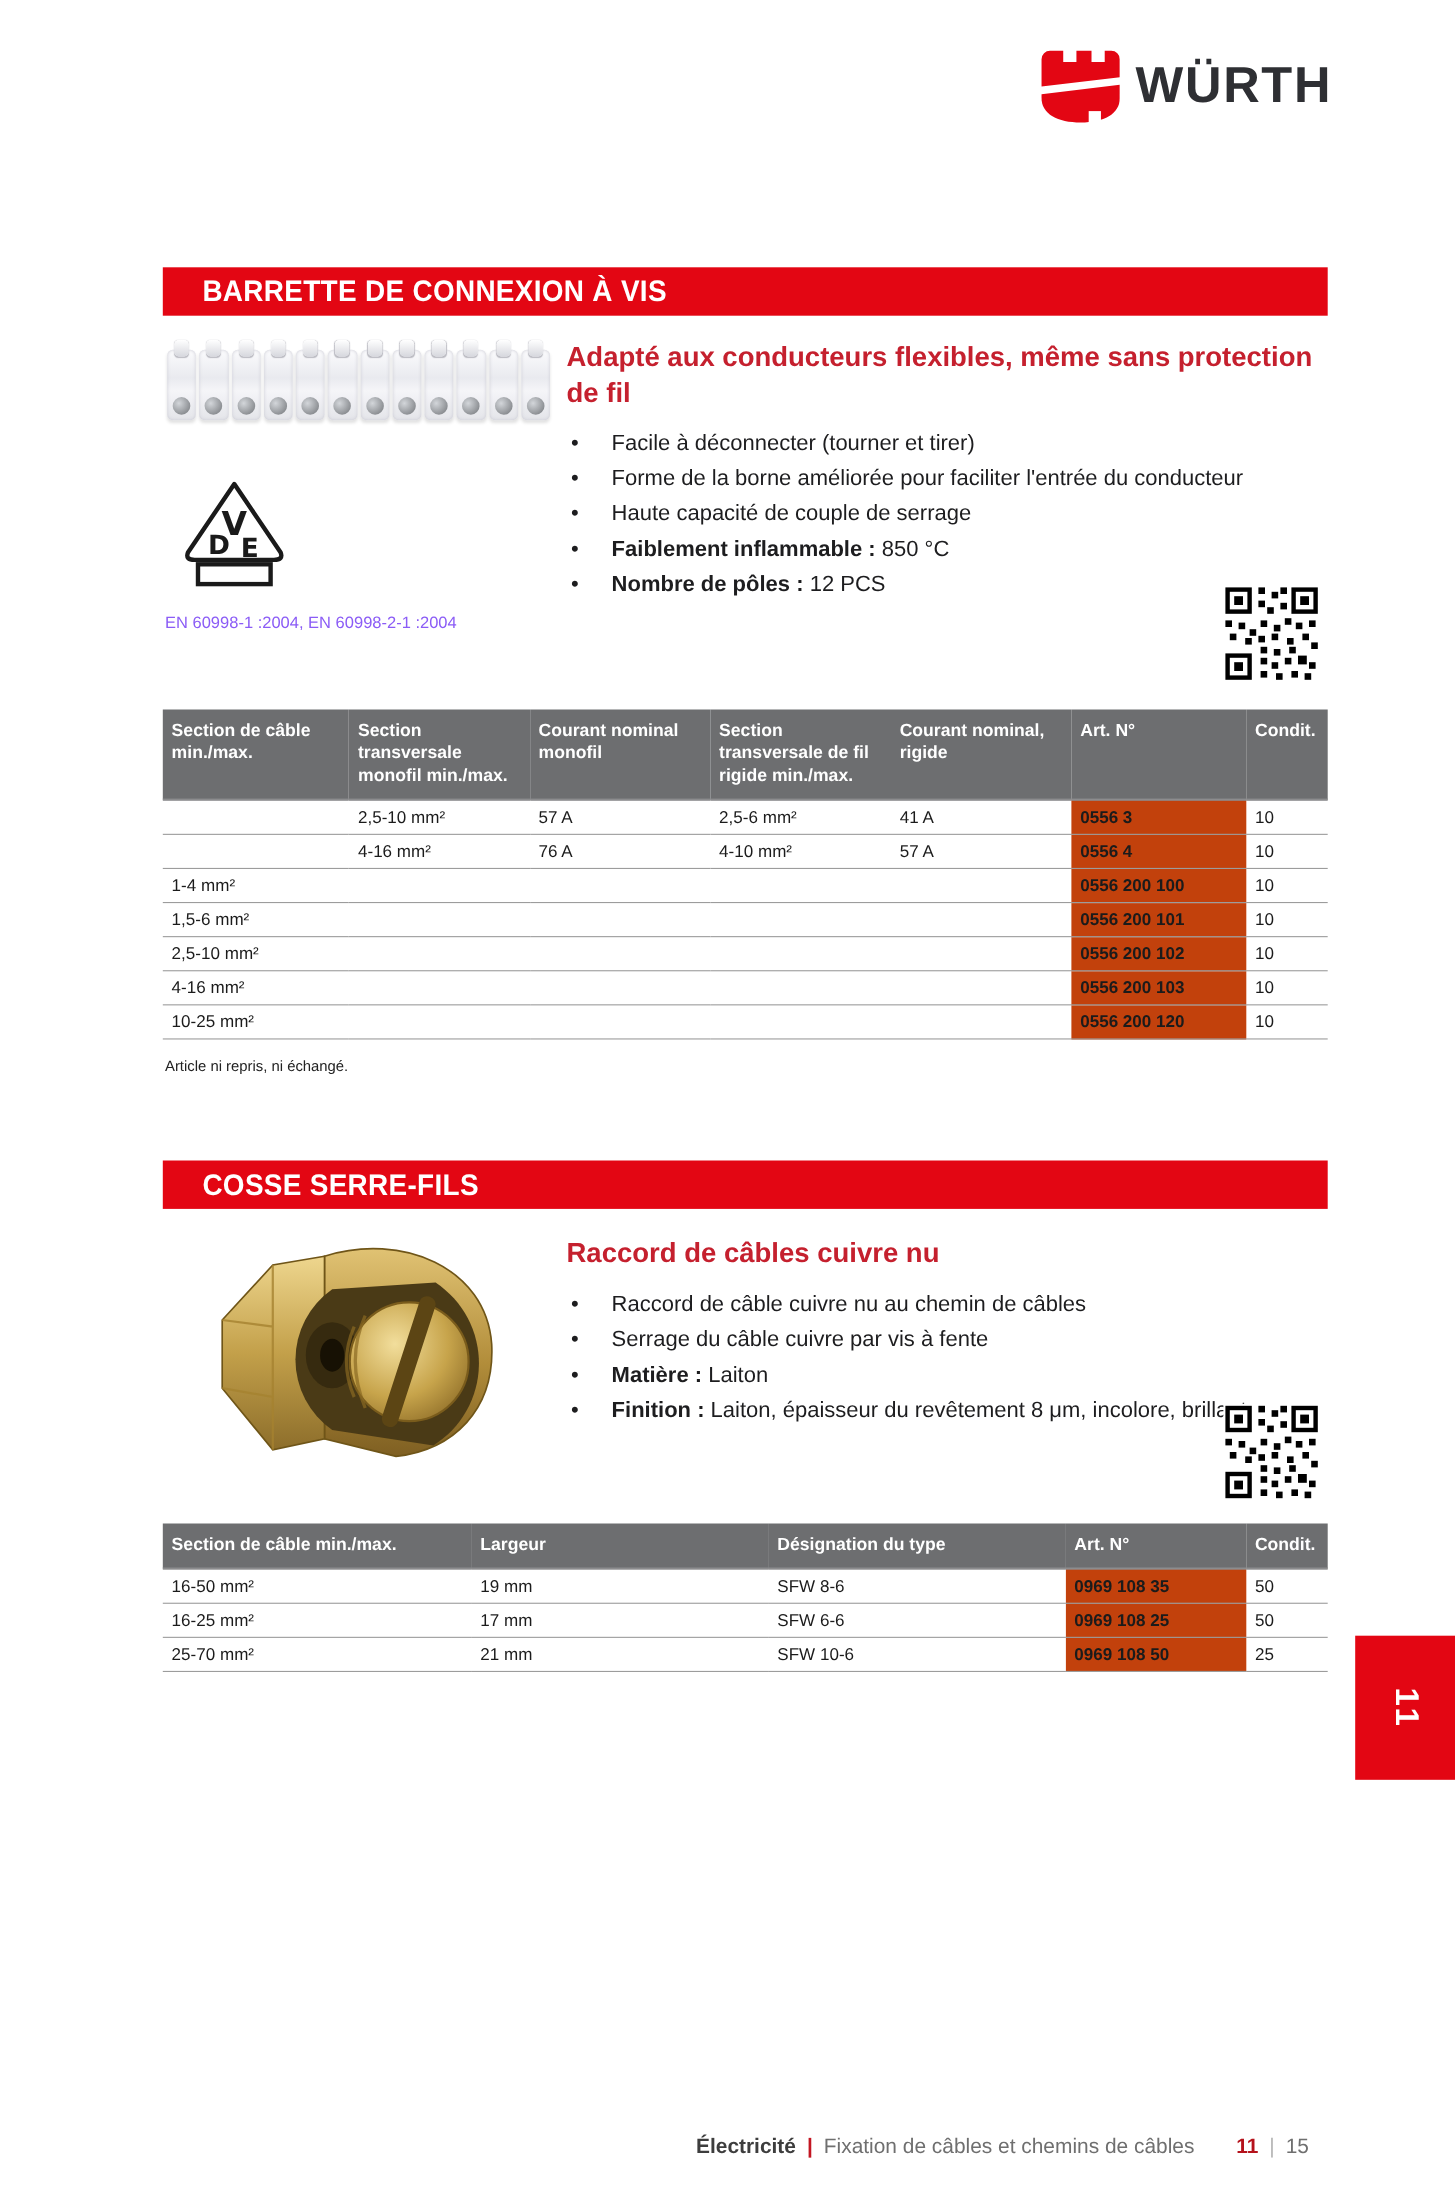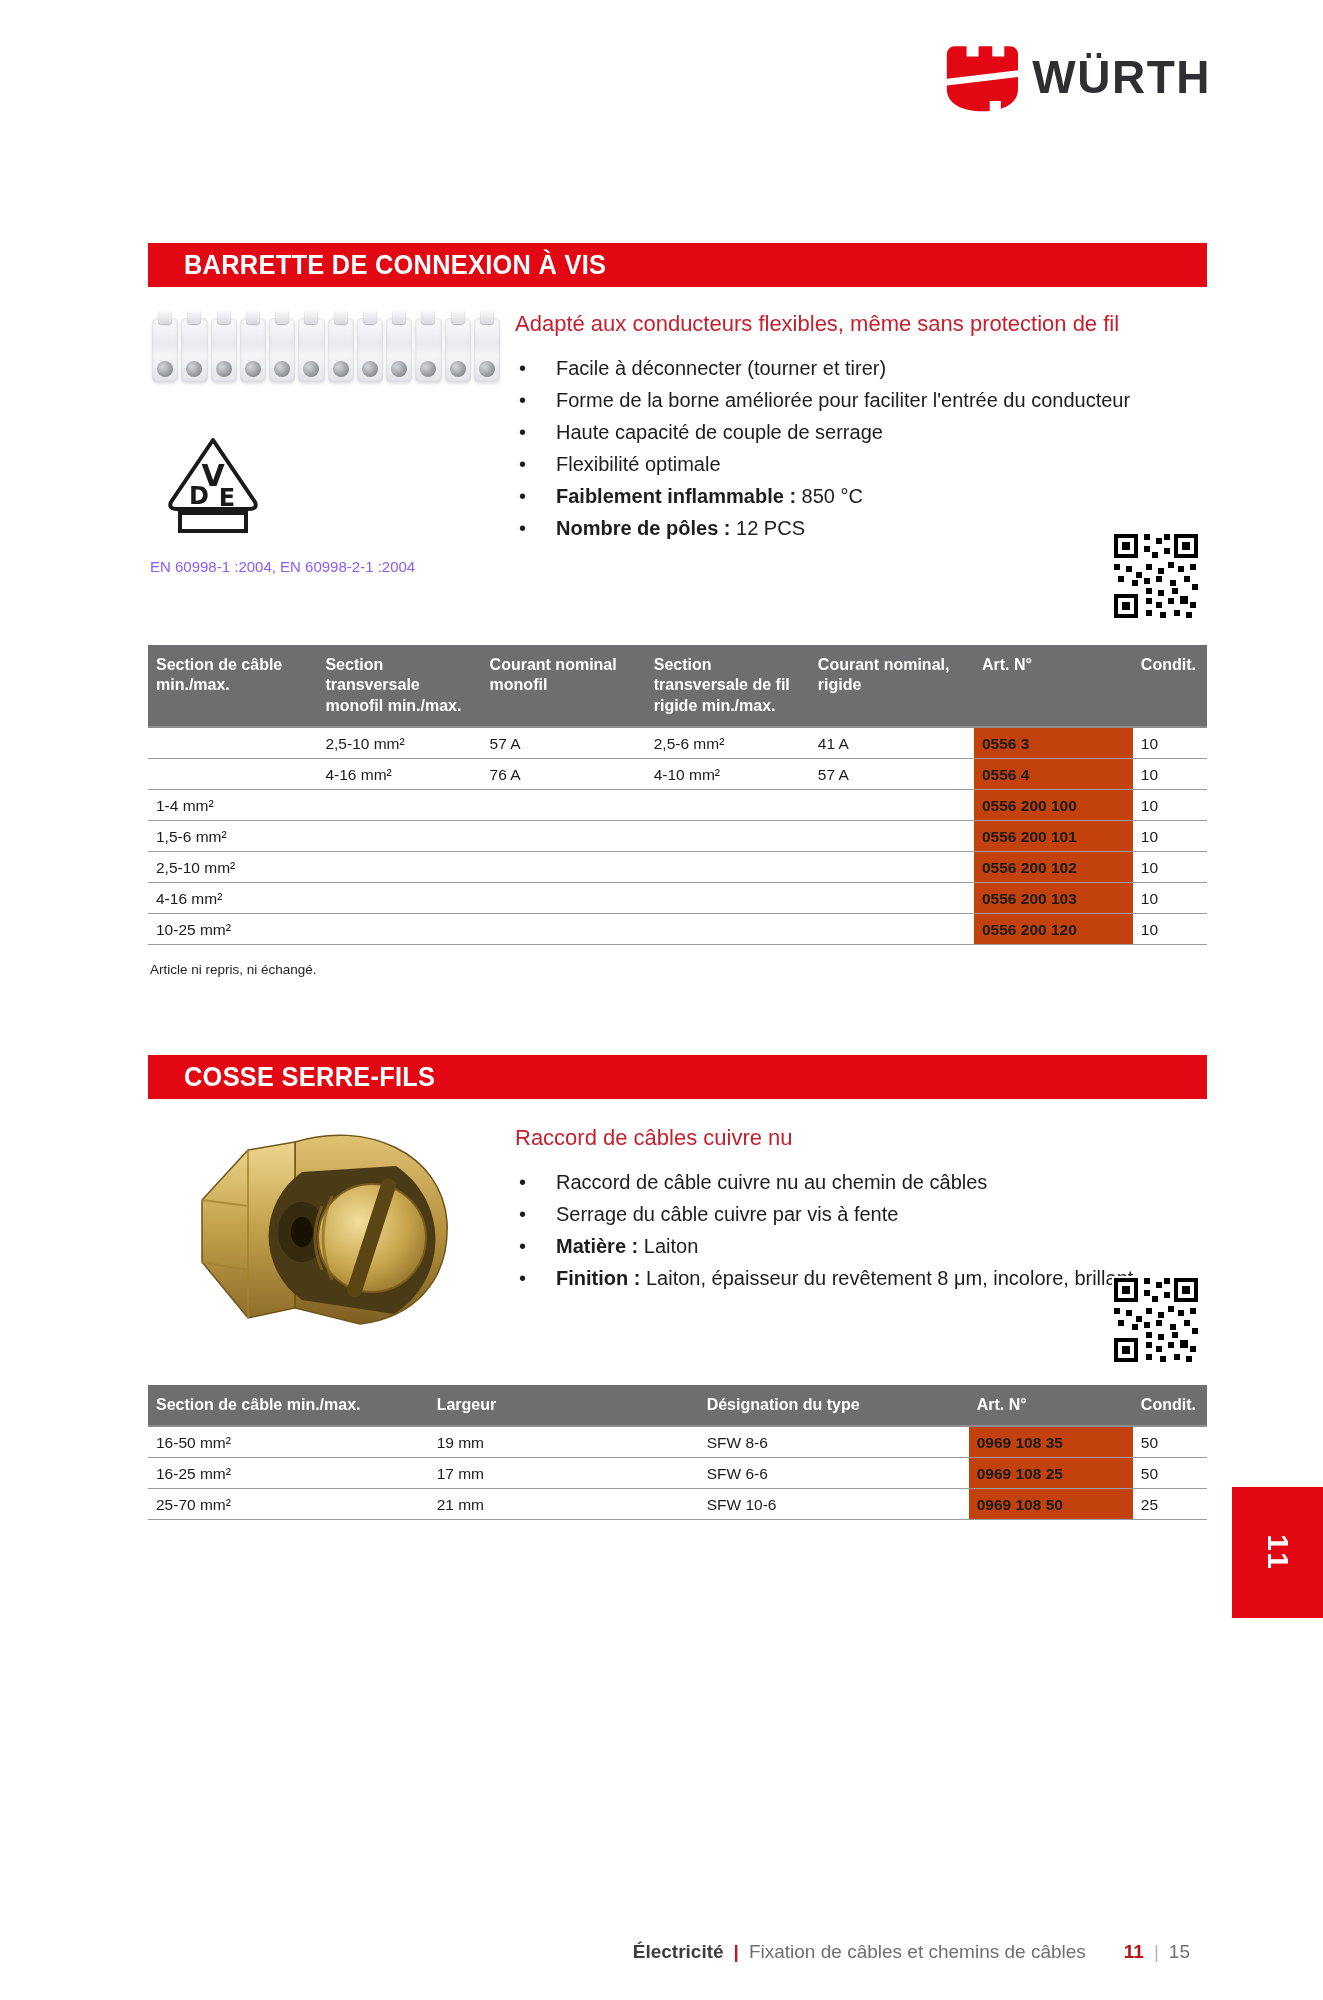--- a/index.html
+++ b/index.html
@@ -29,21 +29,21 @@
        width:16px;height:16px;border-radius:50%;
        background:radial-gradient(circle at 35% 35%,#d3d6da,#8e9195 70%,#6c6f73);}
 
   
   .vde{position:absolute;left:163px;top:434px;}
   .cert{position:absolute;left:150px;top:558px;font-size:15px;color:#8b5cf6;}
 
   
   .desc{position:absolute;left:515px;}
   .desc1{top:310px;width:700px;} .desc2{top:1124px;width:620px;}
-  .desc h3{margin:0 0 14px 0;font-size:22px;line-height:1.26;color:#c5202e;font-weight:normal;}
+  .desc h3{margin:0 0 14px 0;font-size:25px;line-height:1.26;color:#c5202e;font-weight:bold;}
   .desc ul{margin:0;padding:0;list-style:none;}
   .desc li{position:relative;padding-left:26px;font-size:20px;line-height:1.6;color:#1d1d1f;}
   .desc li::before{content:"\2022";position:absolute;left:4px;top:0;color:#1d1d1f;}
   .desc .bl{font-weight:bold;margin-left:15px;}
 
   
   .qr{position:absolute;left:1112px;width:88px;height:88px;}
   .qr1{top:532px;} .qr2{top:1276px;}
 
   
@@ -167,21 +167,20 @@
     </svg>
   </div>
   <div class="cert">EN 60998-1 :2004, EN 60998-2-1 :2004</div>
 
   <div class="desc desc1">
     <h3>Adapté aux conducteurs flexibles, même sans protection de fil</h3>
     <ul>
       <li><span class="bl"></span><span>Facile à déconnecter (tourner et tirer)</span></li>
       <li><span class="bl"></span><span>Forme de la borne améliorée pour faciliter l'entrée du conducteur</span></li>
       <li><span class="bl"></span><span>Haute capacité de couple de serrage</span></li>
-      <li><span class="bl"></span><span>Flexibilité optimale</span></li>
       <li><span class="bl">Faiblement inflammable :</span><span> 850 °C</span></li>
       <li><span class="bl">Nombre de pôles :</span><span> 12 PCS</span></li>
     </ul>
   </div>
 
   <svg class="qr qr1" viewBox="0 0 88 88">
       <use href="#qrpat"></use>
     </svg>
 
   <table class="spec tbl1">

